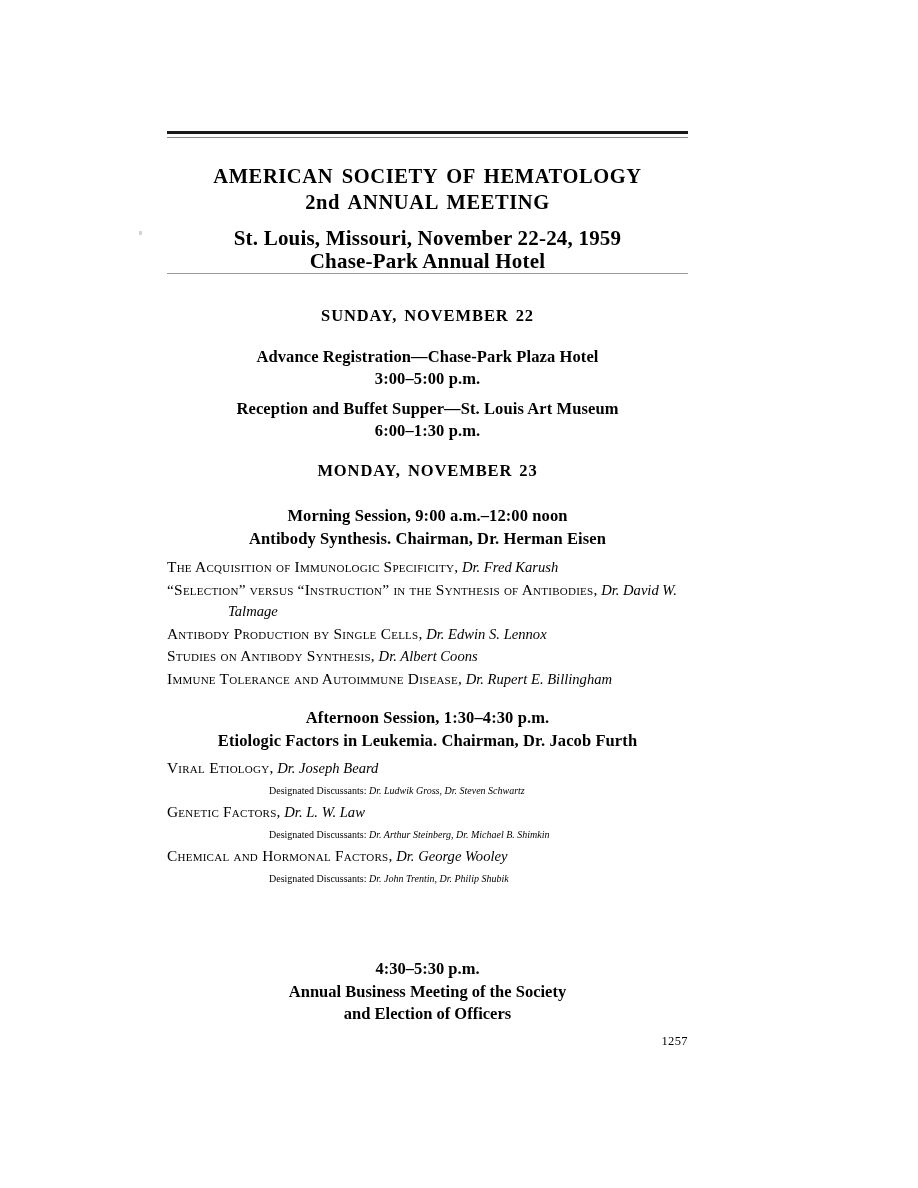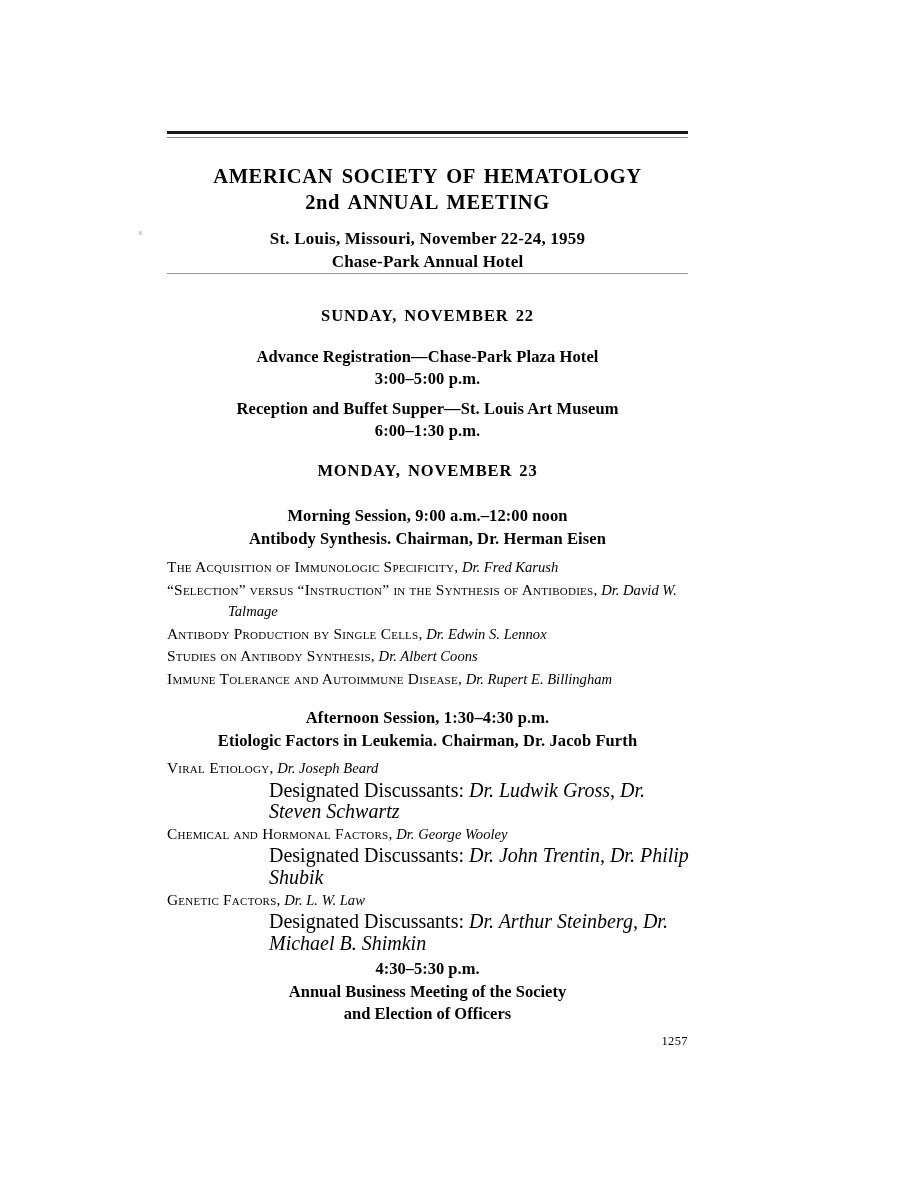--- a/index.html
+++ b/index.html
@@ -57,21 +57,21 @@
   .ctr { text-align: center; }
 
   .title-main {
     font-size: 20.5px;
     font-weight: bold;
     letter-spacing: 0.6px;
     line-height: 26px;
     word-spacing: 3px;
   }
   .title-sub {
-    font-size: 17px;
+    font-size: 21px;
     font-weight: bold;
     line-height: 23px;
     letter-spacing: 0.2px;
   }
   .day-head {
     font-size: 16.5px;
     font-weight: bold;
     letter-spacing: 0.9px;
     word-spacing: 2px;
   }
@@ -109,21 +109,21 @@
     letter-spacing: 0.25px;
     font-size: 15.4px;
   }
   .it {
     font-style: italic;
   }
   .disc {
     display: block;
     padding-left: 41px;
     text-indent: 0;
-    font-size: 20px;
+    font-size: 10px;
   }
   .disc-label { font-style: normal; }
 
   .closing {
     font-size: 16.5px;
     font-weight: bold;
     line-height: 22.5px;
   }
   .folio {
     position: absolute;
@@ -204,26 +204,26 @@
     <div>Afternoon Session, 1:30–4:30 p.m.</div>
     <div>Etiologic Factors in Leukemia. Chairman, Dr. Jacob Furth</div>
   </div>
 
   <div class="paper-list" style="top:757px;">
     <div class="paper">
       <span class="ln"><span class="sc">Viral Etiology,</span> <span class="it">Dr. Joseph Beard</span></span>
       <span class="disc"><span class="disc-label">Designated Discussants:</span> <span class="it">Dr. Ludwik Gross, Dr. Steven Schwartz</span></span>
     </div>
     <div class="paper">
+      <span class="ln"><span class="sc">Genetic Factors,</span> <span class="it">Dr. L. W. Law</span></span>
+      <span class="disc"><span class="disc-label">Designated Discussants:</span> <span class="it">Dr. Arthur Steinberg, Dr. Michael B. Shimkin</span></span>
+    </div>
+    <div class="paper">
       <span class="ln"><span class="sc">Chemical and Hormonal Factors,</span> <span class="it">Dr. George Wooley</span></span>
       <span class="disc"><span class="disc-label">Designated Discussants:</span> <span class="it">Dr. John Trentin, Dr. Philip Shubik</span></span>
-    </div>
-    <div class="paper">
-      <span class="ln"><span class="sc">Genetic Factors,</span> <span class="it">Dr. L. W. Law</span></span>
-      <span class="disc"><span class="disc-label">Designated Discussants:</span> <span class="it">Dr. Arthur Steinberg, Dr. Michael B. Shimkin</span></span>
     </div>
   </div>
 
   <div class="tblock ctr closing" style="top:948px;margin-top:10px;">
     <div>4:30–5:30 p.m.</div>
     <div>Annual Business Meeting of the Society</div>
     <div>and Election of Officers</div>
   </div>
 
   <div class="folio" style="top:1034px;">1257</div>

